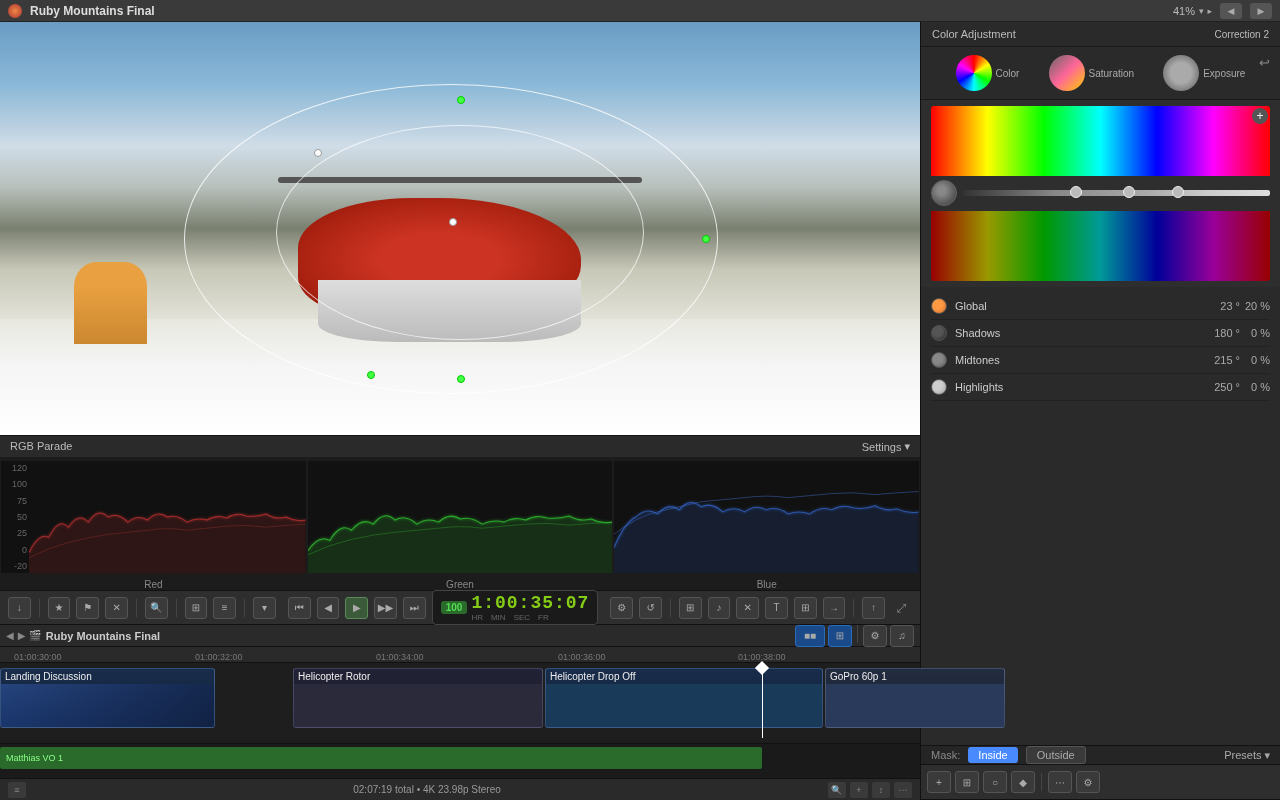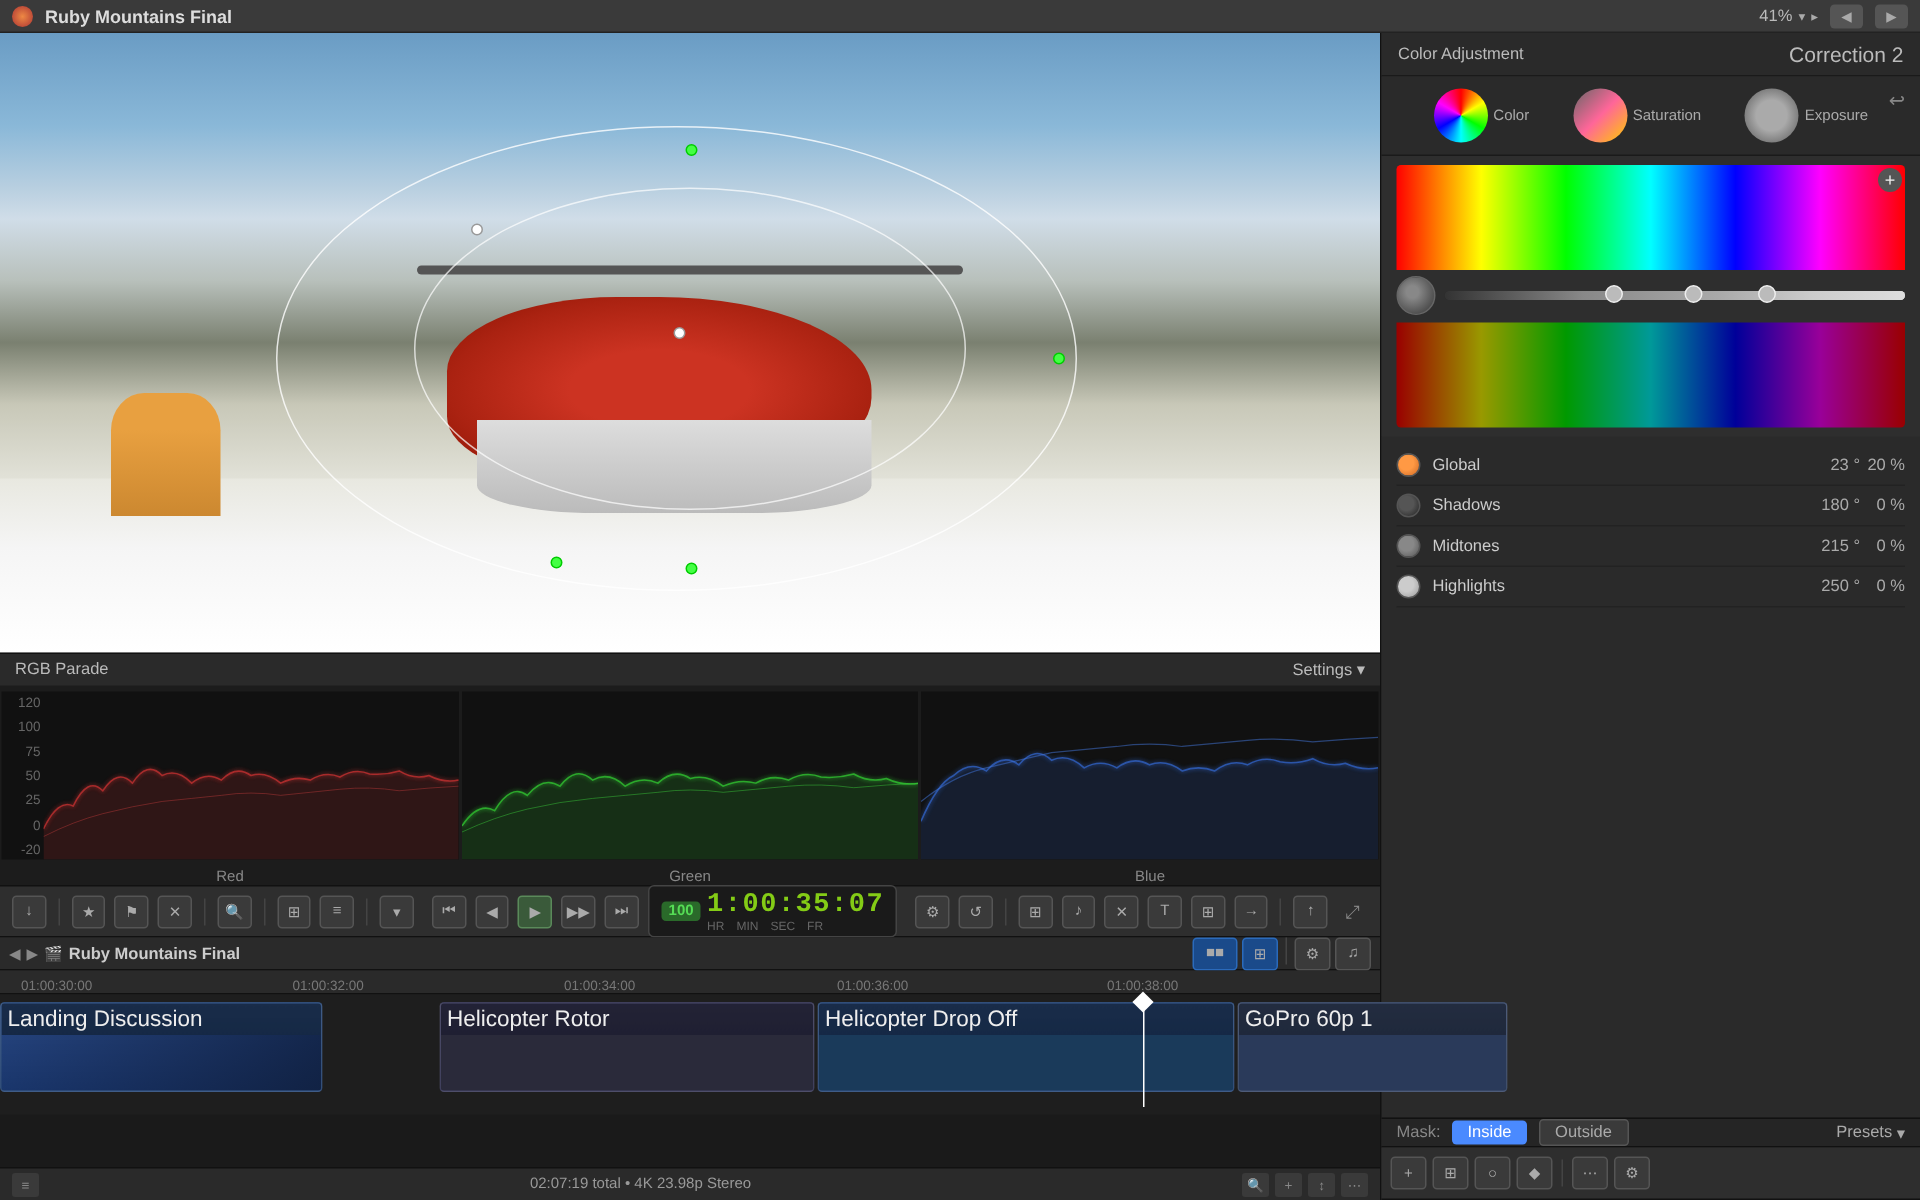--- a/index.html
+++ b/index.html
@@ -65,42 +65,42 @@
     .film-icon { font-size: 10px; }
 
     
     #timeline-ruler { height: 16px; background: #2a2a2a; border-bottom: 1px solid #111; position: relative; display: flex; align-items: center; }
     .ruler-mark { position: absolute; bottom: 0; font-size: 9px; color: #777; }
 
     
     #timeline { height: 80px; background: #1e1e1e; position: relative; display: flex; }
     .clip-track { display: flex; width: 100%; height: 70px; margin-top: 5px; position: relative; }
     .clip-item { position: absolute; height: 60px; border-radius: 3px; overflow: hidden; display: flex; flex-direction: column; border: 1px solid rgba(255,255,255,0.1); }
-    .clip-label { font-size: 15px; color: #eee; padding: 2px 4px; background: rgba(0,0,0,0.4); white-space: nowrap; overflow: hidden; }
+    .clip-label { font-size: 10px; color: #eee; padding: 2px 4px; background: rgba(0,0,0,0.4); white-space: nowrap; overflow: hidden; }
     .clip-thumbnail { flex: 1; background: #444; }
     .playhead { position: absolute; top: 0; bottom: 0; width: 1px; background: #fff; z-index: 10; }
     .playhead-diamond { position: absolute; top: -5px; left: -5px; width: 10px; height: 10px; background: #fff; transform: rotate(45deg); }
 
     
     #audio-track { height: 28px; background: #1a1a1a; position: relative; border-top: 1px solid #111; }
     .audio-clip { position: absolute; height: 22px; top: 3px; background: #2a6a2a; border-radius: 2px; display: flex; align-items: center; padding: 0 6px; font-size: 9px; color: #8f8; }
 
     
     #bottom-bar { height: 22px; background: #2a2a2a; border-top: 1px solid #111; display: flex; align-items: center; justify-content: space-between; padding: 0 8px; }
     #bottom-bar .status-text { font-size: 10px; color: #999; }
     .bottom-controls { display: flex; gap: 4px; align-items: center; }
     .bottom-btn { width: 18px; height: 16px; background: #3a3a3a; border-radius: 2px; display: flex; align-items: center; justify-content: center; font-size: 9px; color: #888; cursor: pointer; }
 
     
     #right-panel { width: 360px; background: #2a2a2a; display: flex; flex-direction: column; border-left: 1px solid #111; }
 
     
     #color-header { padding: 6px 11px; background: #2a2a2a; border-bottom: 1px solid #1a1a1a; display: flex; justify-content: space-between; align-items: center; }
     #color-header .panel-title { font-size: 11px; color: #bbb; }
-    #color-header .correction-title { font-size: 14px; color: #bbb; }
+    #color-header .correction-title { font-size: 10px; color: #bbb; }
 
     
     #color-tools { display: flex; justify-content: space-around; padding: 8px 20px; background: #2a2a2a; border-bottom: 1px solid #1a1a1a; }
     .color-tool { display: flex; flex-direction: row; align-items: center; gap: 4px; cursor: pointer; }
     .color-tool-icon { width: 36px; height: 36px; border-radius: 50%; }
     .color-wheel-icon { background: conic-gradient(red, yellow, lime, cyan, blue, magenta, red); }
     .saturation-icon { background: linear-gradient(135deg, #666 0%, #ff6699 50%, #ffcc00 100%); }
     .exposure-icon { background: radial-gradient(circle, #aaa 40%, #555 100%); }
     .color-tool-label { font-size: 10px; color: #aaa; }
 
@@ -387,20 +387,25 @@
             <div class="clip-label">GoPro 60p 1</div>
             <div class="clip-thumbnail" style="background:#2a3a5a;"></div>
           </div>
 
           <div class="playhead" style="left:762px;">
             <div class="playhead-diamond"></div>
           </div>
         </div>
       </div>
 
+      <div id="audio-track">
+        <div class="audio-clip" style="left:0;width:762px;">
+          <span>Matthias VO 1</span>
+        </div>
+      </div>
 
     </div>
 
     <div id="bottom-bar">
       <div class="bottom-btn">≡</div>
       <span class="status-text">02:07:19 total • 4K 23.98p Stereo</span>
       <div class="bottom-controls">
         <div class="bottom-btn">🔍</div>
         <div class="bottom-btn">+</div>
         <div class="bottom-btn">↕</div>

